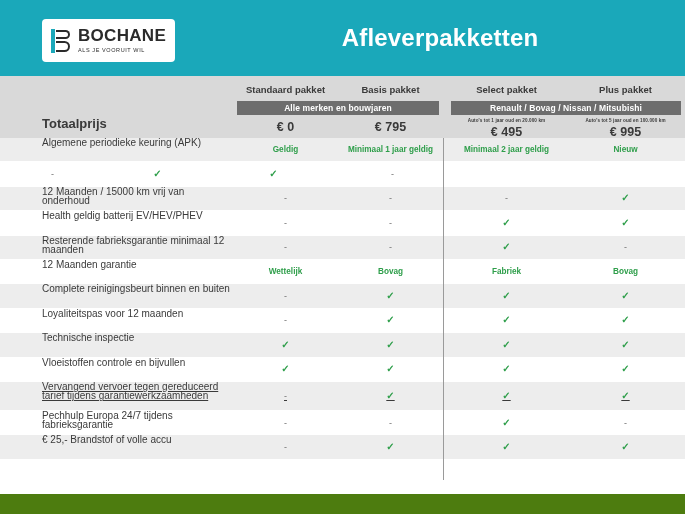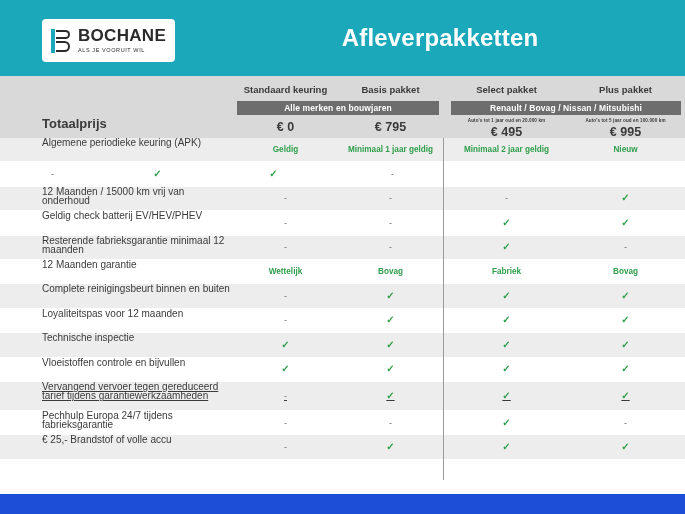--- a/index.html
+++ b/index.html
@@ -11,21 +11,21 @@
     width: 685px;
     height: 514px;
     font-family: "Liberation Sans", sans-serif;
     color: #3a3a3a;
     overflow: hidden;
   }
   .page {
     position: relative;
     width: 685px;
     height: 514px;
-    background: #1d4ed8;
+    background: #4d7c0f;
     box-sizing: border-box;
   }
 
   
   .header {
     position: relative;
     height: 76px;
     background: #1aa8ba;
     display: flex;
     align-items: center;
@@ -278,21 +278,21 @@
       </div>
     </div>
     <div class="header-title">Afleverpakketten</div>
   </div>
 
   <div class="colband">
     <div class="totalprijs">Totaalprijs</div>
 
     <div class="grp grp-left">
       <div class="grp-heads">
-        <div class="grp-head">Standaard keuring</div>
+        <div class="grp-head">Standaard pakket</div>
         <div class="grp-head">Basis pakket</div>
       </div>
       <div class="grp-bar">Alle merken en bouwjaren</div>
       <div class="grp-prices">
         <div>€ 0</div>
         <div>€ 795</div>
       </div>
     </div>
 
     <div class="grp grp-right">
@@ -364,21 +364,21 @@
       <div class="cell wide">
           <span class="dash">-</span>
         </div>
       <div class="cell wide">
           <span class="check">✓</span>
         </div>
     </div>
 
     <div class="row plain">
       <div class="row-label">
-          <span>Geldig check batterij EV/HEV/PHEV</span>
+          <span>Health geldig batterij EV/HEV/PHEV</span>
         </div>
       <div class="cell">
           <span class="dash">-</span>
         </div>
       <div class="cell">
           <span class="dash">-</span>
         </div>
       <div class="spacer"></div>
       <div class="cell wide">
           <span class="check">✓</span>

